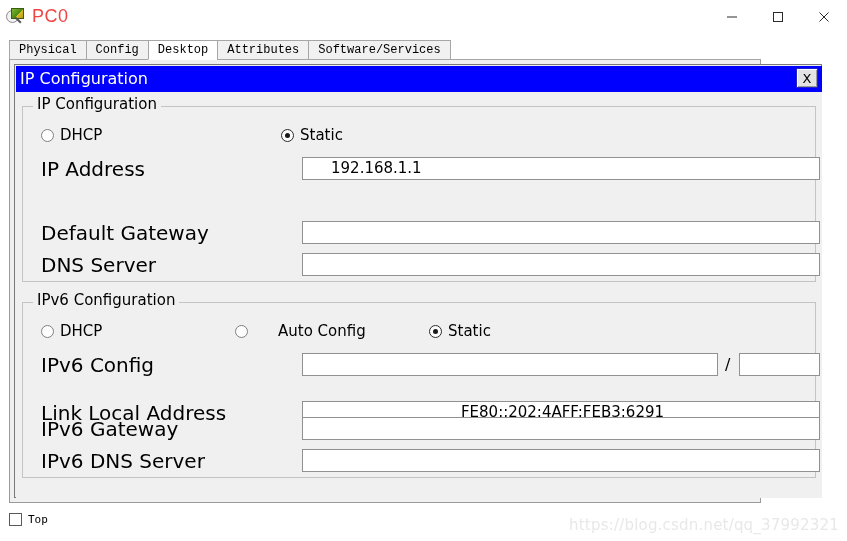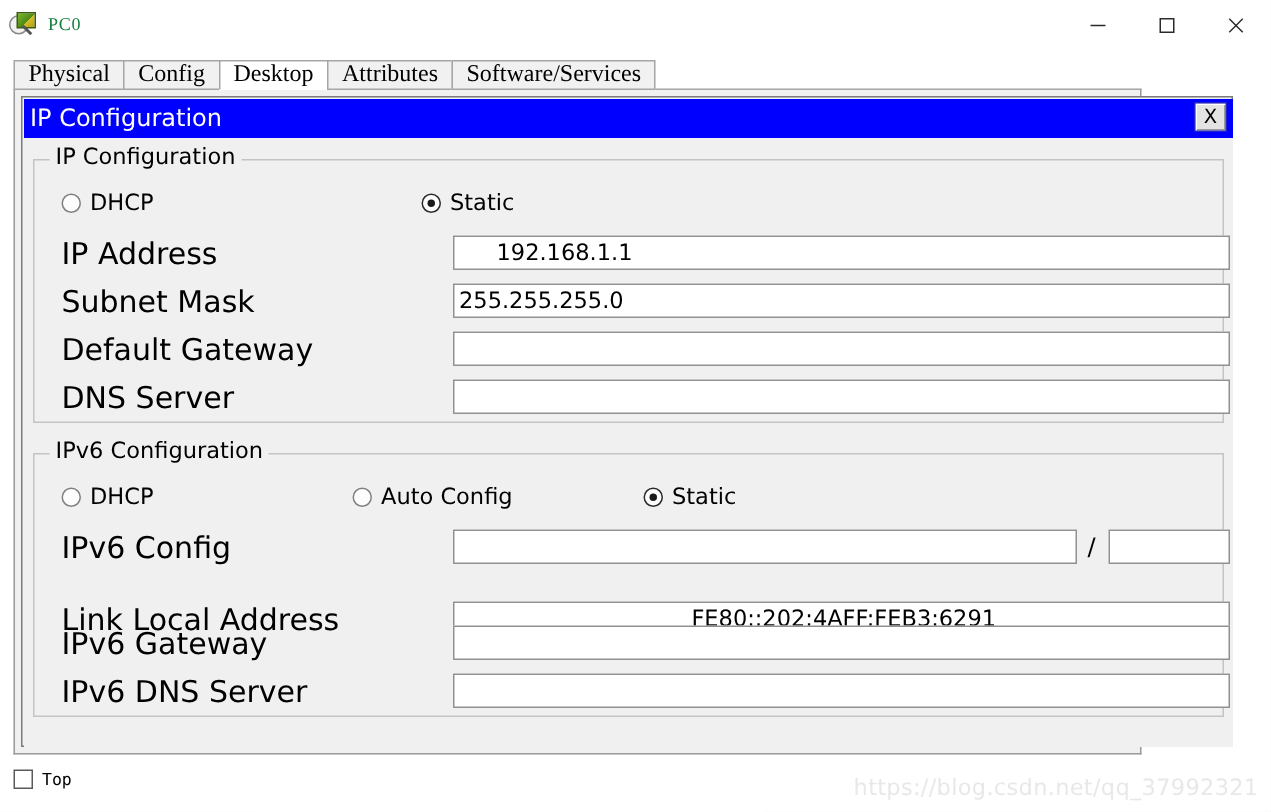--- a/index.html
+++ b/index.html
@@ -38,22 +38,22 @@
     width: 8px; height: 2px; background: #555;
     transform: rotate(45deg);
   }
   .win-icon .card {
     position: absolute; left: 5px; top: 1px;
     width: 13px; height: 11px;
     background: linear-gradient(135deg,#7bb82e 0%,#4e8a14 55%,#d8c12a 56%,#b89a10 100%);
     border: 1px solid #3c5c12;
   }
   .win-title-text {
-    font-family: Liberation Serif, serif;
-    font-size: 12px; color: #15803d;
+    font-family: Liberation Sans, sans-serif;
+    font-size: 18px; color: #ef4444;
     letter-spacing: 0.5px;
   }
   .win-controls {
     position: absolute; right: 0; top: 0;
     height: 33px; display: flex; align-items: center;
   }
   .win-btn {
     width: 46px; height: 33px;
     display: flex; align-items: center; justify-content: center;
     color: #2b2b2b;
@@ -63,22 +63,22 @@
   
   .tabstrip {
     position: absolute; left: 9px; top: 40px;
     width: 420px; height: 20px;
     display: flex; align-items: flex-end;
     z-index: 5;
   }
   .tab {
     height: 20px;
     padding: 0 9px;
-    font-family: Liberation Serif, serif;
-    font-size: 16px;
+    font-family: Liberation Mono, monospace;
+    font-size: 12px;
     color: #000;
     background: #f1f1f1;
     border: 1px solid #a6a6a6;
     border-bottom: 1px solid #a6a6a6;
     display: flex; align-items: center;
     margin-right: -1px;
     line-height: 1;
   }
   .tab.selected {
     background: #ffffff;
@@ -299,44 +299,40 @@
           <div class="radio on" style="left:258px; top:19px;">
             <span class="dot"></span>
             <span>Static</span>
           </div>
 
           <div class="row" style="top:50px;">
             <div class="lbl">IP Address</div>
             <div class="field" style="left:279px; width:518px; top:0;padding-left:28px;">192.168.1.1</div>
           </div>
 
-          <div class="row" style="top:82px;">
-            <div class="lbl">Subnet Mask</div>
-            <div class="field" style="left:279px; width:518px; top:0;">255.255.255.0</div>
-          </div>
 
           <div class="row" style="top:114px;">
             <div class="lbl">Default Gateway</div>
             <div class="field" style="left:279px; width:518px; top:0;"></div>
           </div>
 
           <div class="row" style="top:146px;">
             <div class="lbl">DNS Server</div>
             <div class="field" style="left:279px; width:518px; top:0;"></div>
           </div>
         </div>
 
         <div class="groupbox" style="left:6px; top:210px; width:794px; height:176px;">
           <div class="legend">IPv6 Configuration</div>
 
           <div class="radio" style="left:18px; top:19px;">
             <span class="dot"></span>
             <span>DHCP</span>
           </div>
-          <div class="radio" style="left:212px; top:19px;">
+          <div class="radio" style="left:212px; top:19px;gap:24px;">
             <span class="dot"></span>
             <span>Auto Config</span>
           </div>
           <div class="radio on" style="left:406px; top:19px;">
             <span class="dot"></span>
             <span>Static</span>
           </div>
 
           <div class="row" style="top:50px;">
             <div class="lbl">IPv6 Config</div>

